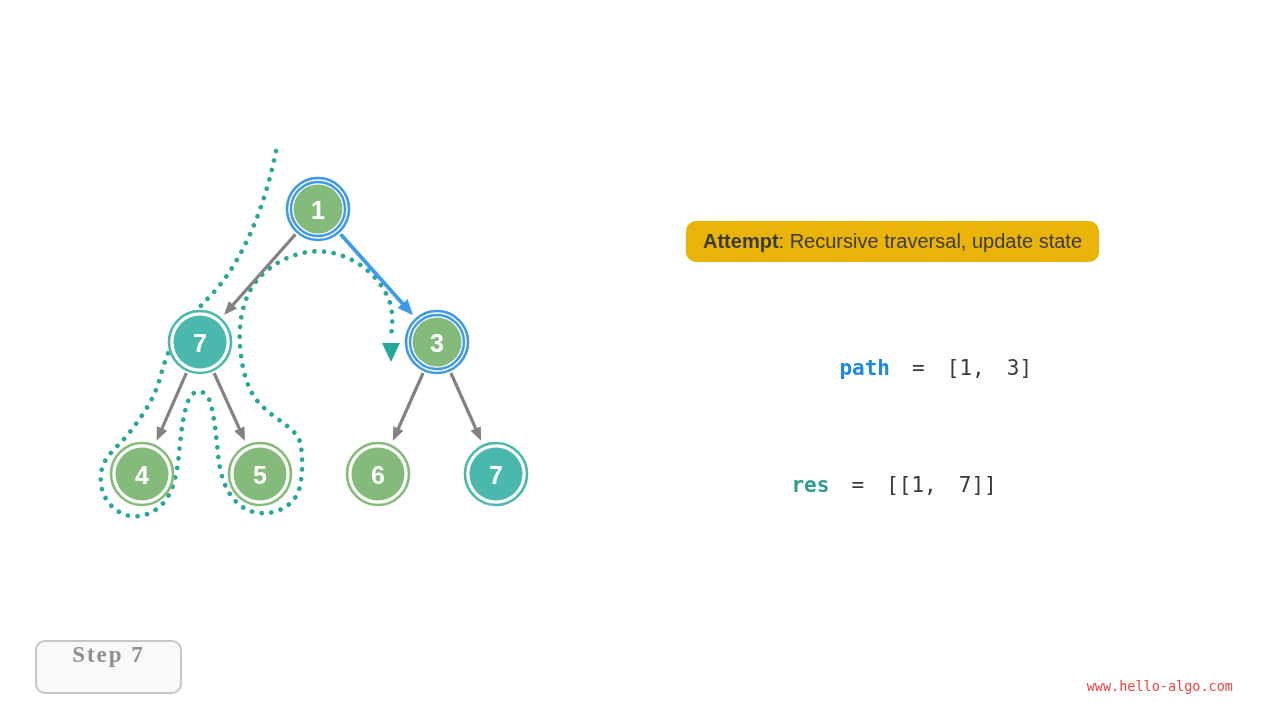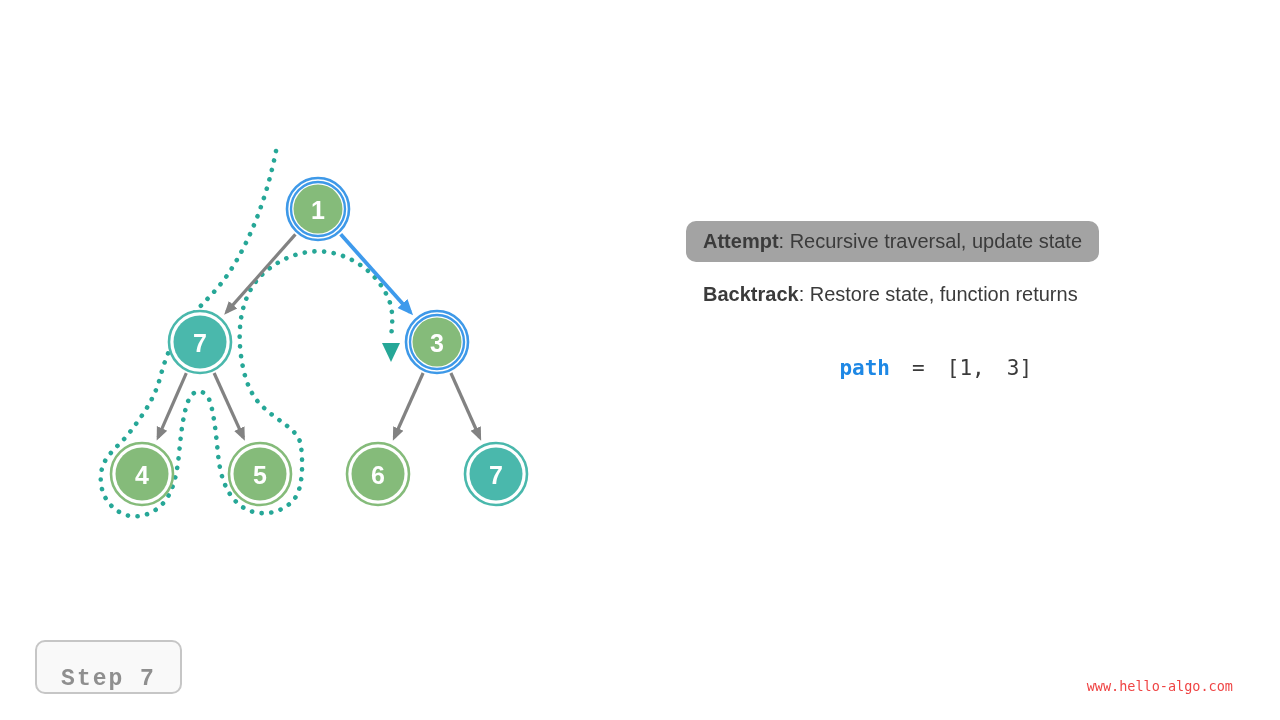--- a/index.html
+++ b/index.html
@@ -3,43 +3,43 @@
 <meta charset="utf-8">
 <style>
   html,body{margin:0;padding:0;background:#ffffff;}
   .stage{
     position:relative;width:1280px;height:720px;background:#ffffff;
     overflow:hidden;font-family:"Liberation Sans",sans-serif;
   }
   #tree-svg{position:absolute;left:0;top:0;}
   .attempt-box{
     position:absolute;left:686px;top:221px;
-    background:#a3a3a3;border-radius:10px;
+    background:#eab308;border-radius:10px;
     padding:9px 17px;font-size:20px;color:#3b3b3b;white-space:nowrap;
   }
   .backtrack-line{
     position:absolute;left:703px;top:283px;
     font-size:20px;color:#3b3b3b;white-space:nowrap;
   }
   .bold{font-weight:bold;}
   .code-line{
     position:absolute;left:703px;
     font-family:"DejaVu Sans Mono",monospace;font-size:21px;color:#3a3a3a;
     word-spacing:0.45em;white-space:pre;
   }
   .path-line{top:332px;}
   .res-line{top:449px;}
   .code-line .var{font-weight:bold;}
   .path-line .var{color:#1e88e5;margin-left:48px;}
   .res-line .var{color:#2d9d8f;}
   .step-badge{
     position:absolute;left:35px;top:640px;width:143px;height:50px;
     background:#f9f9f9;border:2px solid #c6c6c6;border-radius:10px;
-    display:flex;align-items:flex-end;justify-content:center;
-    font-family:Liberation Mono, monospace;font-size:23px;font-weight:bold;
+    display:flex;align-items:flex-start;justify-content:center;
+    font-family:Liberation Serif, serif;font-size:23px;font-weight:bold;
     color:#8f8f8f;letter-spacing:2px;
   }
   .watermark{
     position:absolute;right:47px;top:678px;
     font-family:"DejaVu Sans Mono",monospace;font-size:13.5px;color:#ef4444;
   }
 </style>
 </head>
 <body>
 
@@ -98,28 +98,28 @@
         <circle cx="496" cy="474" r="31" fill="#FFFFFF" stroke="#4AB8AC" stroke-width="2.6"></circle>
         <circle cx="496" cy="474" r="26.5" fill="#4AB8AC"></circle>
         <text x="496" y="475" text-anchor="middle" dominant-baseline="central" fill="#FFFFFF" font-size="25" font-weight="bold" font-family="&quot;Liberation Sans&quot;, sans-serif">7</text>
       </g>
     </svg>
 
   <div class="attempt-box">
     <span class="bold">Attempt</span><span>: Recursive traversal, update state</span>
   </div>
 
-  <div class="backtrack-line">
-    <span class="bold">Backtrack</span><span>: Restore state, function returns</span>
-  </div>
 
   <div class="code-line path-line">
     <span class="var">path</span><span> = [1, 3]</span>
   </div>
 
+  <div class="code-line res-line">
+    <span class="var">res</span><span> = [[1, 7]]</span>
+  </div>
 
   <div class="step-badge">
     <span>Step 7</span>
   </div>
 
   <div class="watermark">www.hello-algo.com</div>
 
 </div>
 
 </body></html>

